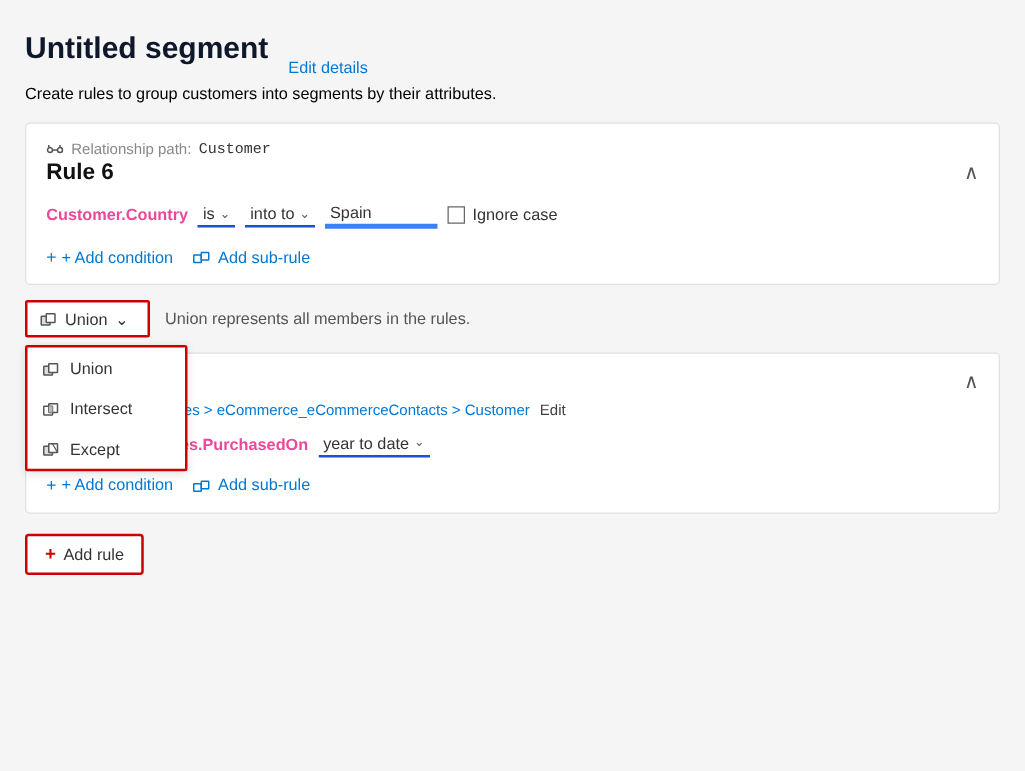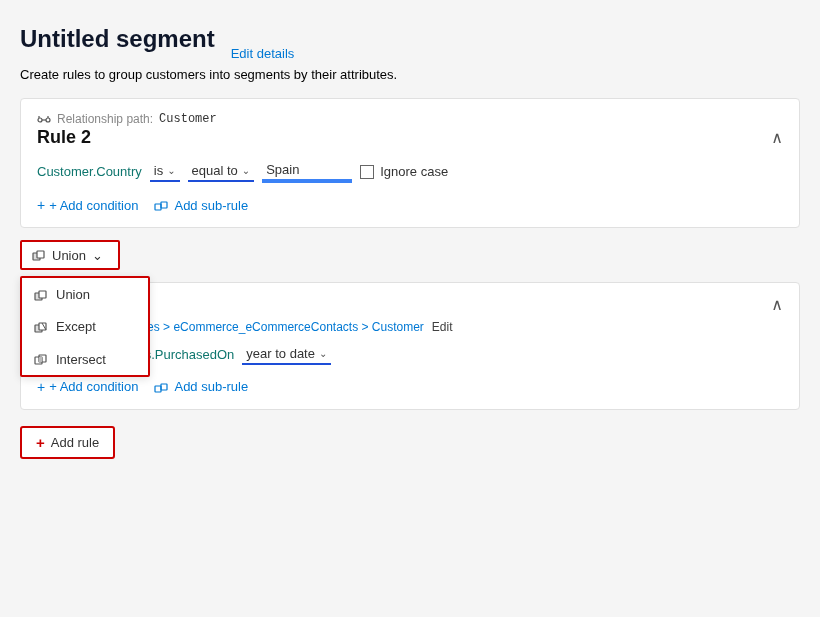--- a/index.html
+++ b/index.html
@@ -82,22 +82,22 @@
     }
     .condition-row {
       display: flex;
       align-items: center;
       gap: 8px;
       margin-bottom: 14px;
       flex-wrap: wrap;
     }
     .condition-field {
       font-size: 13px;
-      color: #0f766e;
-      font-weight: 400;
+      color: #ec4899;
+      font-weight: 700;
     }
     .condition-select {
       display: inline-flex;
       align-items: center;
       gap: 4px;
       border-bottom: 2px solid #1d4ed8;
       padding: 2px 4px;
       cursor: pointer;
       font-size: 13px;
       color: #333;
@@ -303,32 +303,32 @@
           <line x1="5" y1="7" x2="9" y2="7" stroke="#555" stroke-width="1.2"></line>
           <line x1="2" y1="5" x2="2" y2="3" stroke="#555" stroke-width="1.2"></line>
           <line x1="11" y1="5" x2="11" y2="3" stroke="#555" stroke-width="1.2"></line>
         </svg>
       </span>
       <span class="relationship-label">Relationship path:</span>
       <span class="relationship-value">Customer</span>
     </div>
 
     <div class="rule-header">
-      <span class="rule-title">Rule 2</span>
+      <span class="rule-title">Rule 6</span>
       <span class="collapse-icon">∧</span>
     </div>
 
     <div class="condition-row">
       <span class="condition-field">Customer.Country</span>
       <div class="condition-select">
         <span>is</span>
         <span class="chevron">⌄</span>
       </div>
       <div class="condition-select">
-        <span>equal to</span>
+        <span>into to</span>
         <span class="chevron">⌄</span>
       </div>
       <input class="condition-value-input" type="text" value="Spain" style="">
       <div class="ignore-case-row">
         <span class="checkbox-square"></span>
         <span class="ignore-case-label">Ignore case</span>
       </div>
     </div>
 
     <div class="action-row">
@@ -369,40 +369,41 @@
             <svg class="icon-svg" width="14" height="14" viewBox="0 0 14 14" fill="none">
               <rect x="1" y="4" width="7" height="7" rx="0.5" stroke="#555" stroke-width="1.2" fill="#ddd"></rect>
               <rect x="5" y="2" width="7" height="7" rx="0.5" stroke="#555" stroke-width="1.2" fill="#fff"></rect>
             </svg>
           </span>
           <span>Union</span>
         </div>
         <div class="dropdown-item">
           <span class="item-icon">
             <svg class="icon-svg" width="14" height="14" viewBox="0 0 14 14" fill="none">
+              <rect x="1" y="4" width="7" height="7" rx="0.5" stroke="#555" stroke-width="1.2"></rect>
+              <rect x="5" y="2" width="7" height="7" rx="0.5" stroke="#555" stroke-width="1.2"></rect>
+              <rect x="5" y="4" width="3" height="5" rx="0" fill="#bbb"></rect>
+            </svg>
+          </span>
+          <span>Intersect</span>
+        </div>
+        <div class="dropdown-item">
+          <span class="item-icon">
+            <svg class="icon-svg" width="14" height="14" viewBox="0 0 14 14" fill="none">
               <rect x="1" y="4" width="7" height="7" rx="0.5" stroke="#555" stroke-width="1.2" fill="#ddd"></rect>
               <rect x="5" y="2" width="7" height="7" rx="0.5" stroke="#555" stroke-width="1.2" fill="#fff"></rect>
               <line x1="8" y1="2" x2="12" y2="9" stroke="#555" stroke-width="1"></line>
             </svg>
           </span>
           <span>Except</span>
         </div>
-        <div class="dropdown-item">
-          <span class="item-icon">
-            <svg class="icon-svg" width="14" height="14" viewBox="0 0 14 14" fill="none">
-              <rect x="1" y="4" width="7" height="7" rx="0.5" stroke="#555" stroke-width="1.2"></rect>
-              <rect x="5" y="2" width="7" height="7" rx="0.5" stroke="#555" stroke-width="1.2"></rect>
-              <rect x="5" y="4" width="3" height="5" rx="0" fill="#bbb"></rect>
-            </svg>
-          </span>
-          <span>Intersect</span>
-        </div>
       </div>
     </div>
 
+    <span class="union-description">Union represents all members in the rules.</span>
   </div>
 
   
   <div class="rule2-card">
     <div class="rule2-collapse-row">
       <span class="collapse-icon">∧</span>
     </div>
 
     <div class="relationship-path-row">
       <span style="color:#888;font-size:12px;">th.</span>

